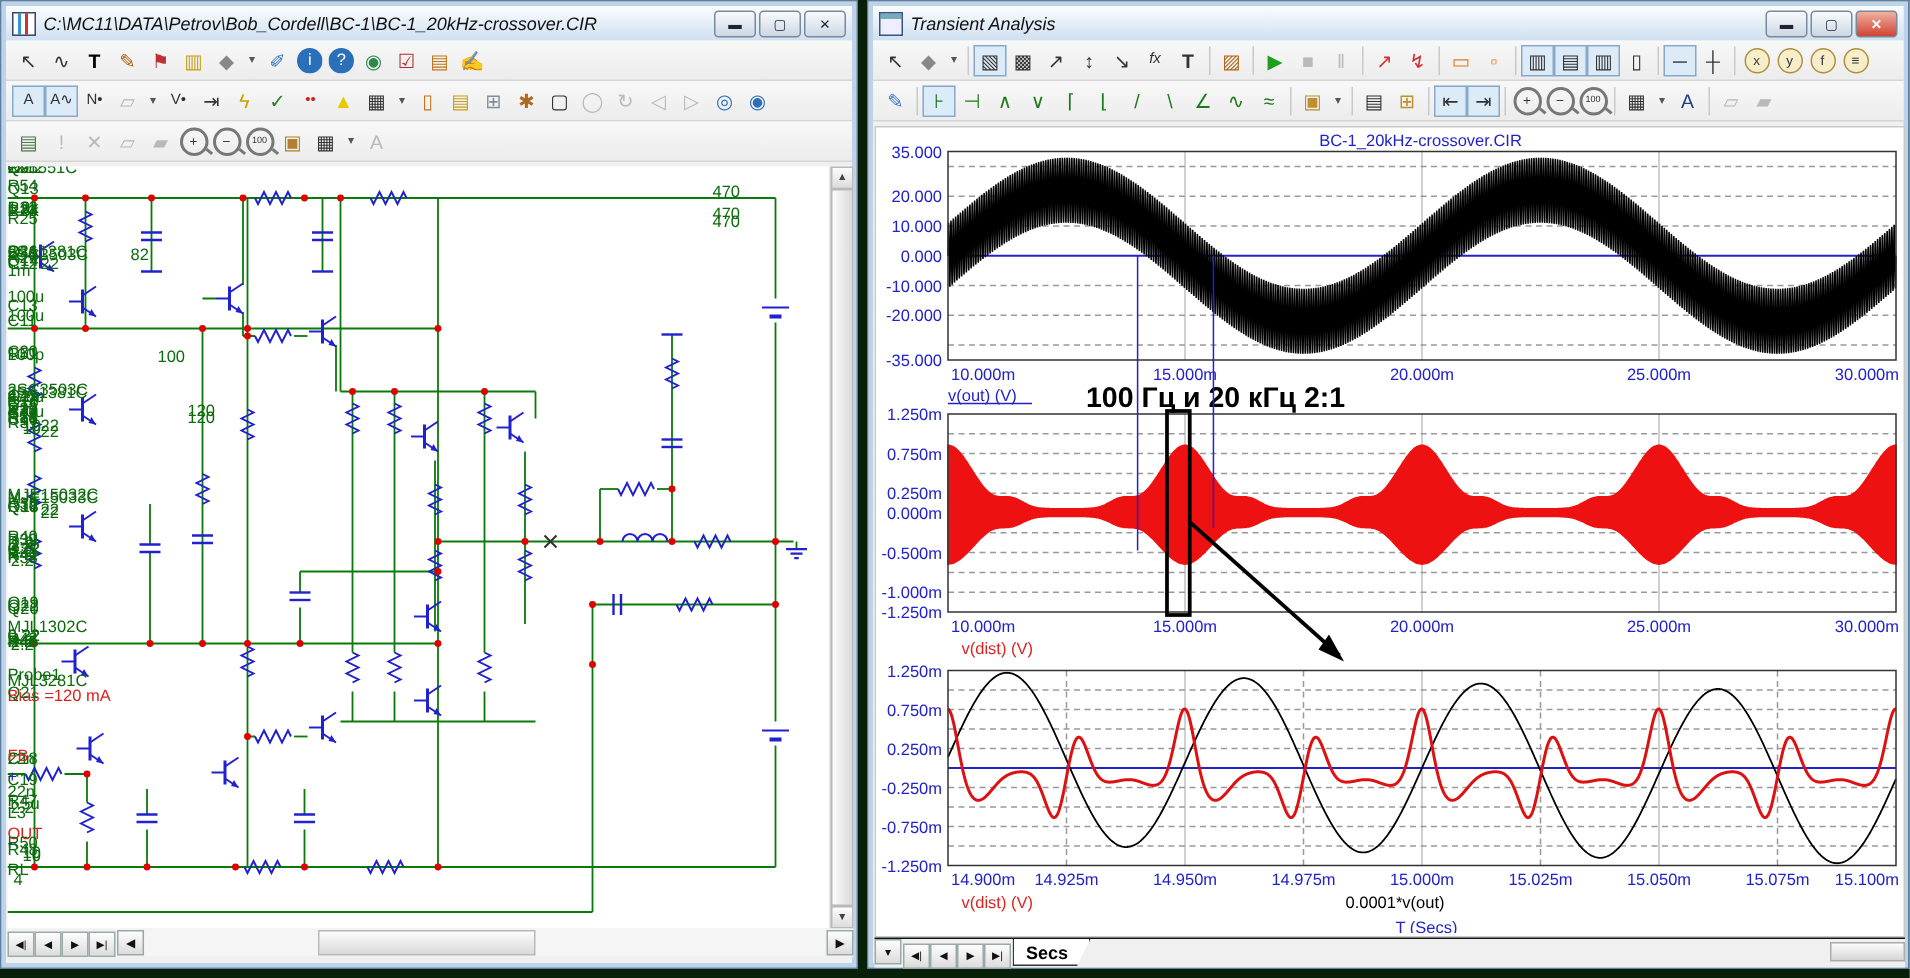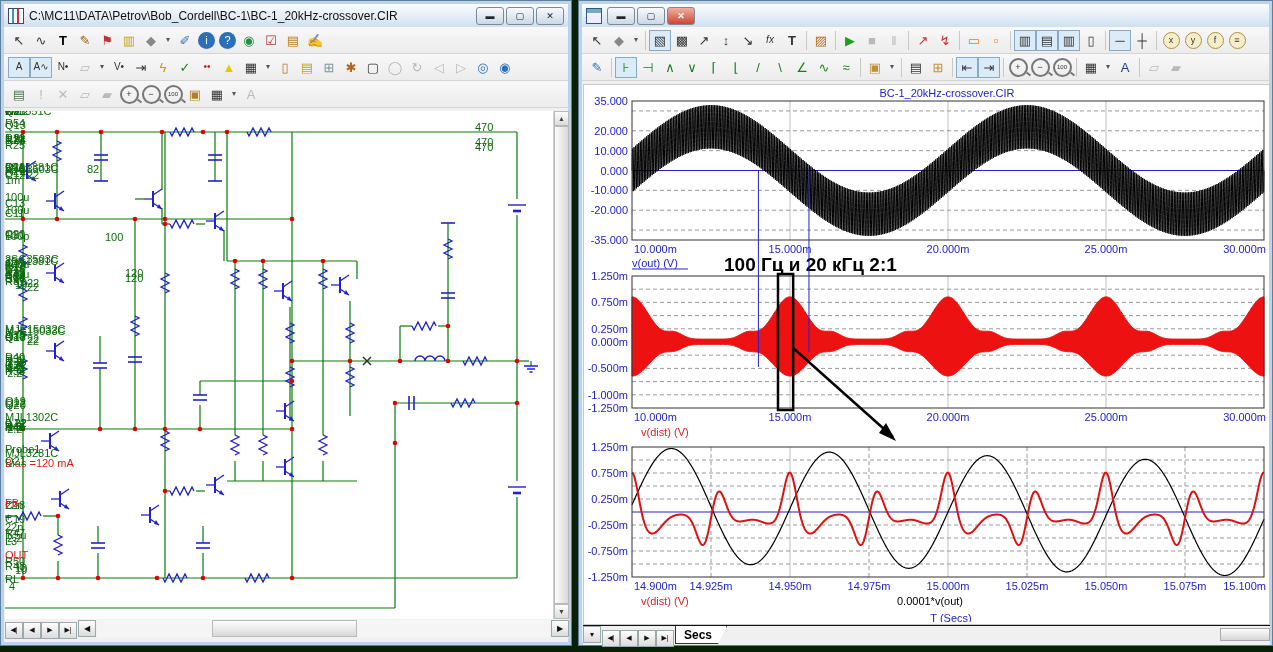--- a/index.html
+++ b/index.html
@@ -7,21 +7,21 @@
   .win{position:absolute;top:0;height:646px;background:#f0f0f0;border:1px solid #5f7f9f;
     box-shadow:inset 0 0 0 3px #bdd3ea;box-sizing:border-box;}
   #win-left{left:0;width:572px;}
   #win-right{left:578px;width:695px;}
   .titlebar{height:23px;margin:3px 3px 0 3px;background:linear-gradient(#fbfdfe,#cfe0f0);
     display:flex;align-items:center;padding:0 4px;gap:5px;font-size:12px;color:#111;}
   .appicon{width:16px;height:16px;flex:0 0 16px;border:1px solid #446;box-sizing:border-box;
     background:
       linear-gradient(90deg,#fff 0 3px,#39c 3px 5px,#fff 5px 8px,#c33 8px 10px,#fff 10px 16px);}
   .appicon.r{background:linear-gradient(180deg,#7ab 0 4px,#eef 4px 16px),#eef;border:1px solid #358;}
-  .tspan{flex:1;white-space:nowrap;overflow:hidden;}
+  .tspan{flex:1;white-space:nowrap;overflow:hidden;font-style:italic;}
   .winbtns{display:flex;gap:2px;}
   .wbtn{width:26px;height:16px;border:1px solid #7a8a9a;border-radius:3px;
     background:linear-gradient(#f8fafc,#ccd8e4);display:flex;align-items:center;justify-content:center;
     font-size:9px;color:#223;}
   .wbtn.close-r{background:linear-gradient(#f0b0a0,#cf4433);color:#fff;font-weight:bold;}
   .toolbar{height:26px;background:linear-gradient(#f8f8f8,#ececec);border-bottom:1px solid #d5d5d5;
     display:flex;align-items:center;padding:0 4px;margin:0 3px;}
   .tbtn{width:22px;height:21px;display:flex;align-items:center;justify-content:center;
     font-size:13px;line-height:1;color:#333;border:1px solid transparent;box-sizing:border-box;flex:0 0 auto;}
   .tbtn.p{border:1px solid #89a9c9;background:#dcebf8;}
@@ -496,20 +496,21 @@
     <div class="htrack">
       <div class="hthumb"></div>
     </div>
     <div class="navbtn">▶</div>
   </div>
 </div>
 
 <div class="win" id="win-right">
   <div class="titlebar">
     <div class="appicon r"></div>
+    <div class="tspan">Transient Analysis</div>
     <div class="winbtns">
       <div class="wbtn">▬</div>
       <div class="wbtn">▢</div>
       <div class="wbtn close-r">✕</div>
     </div>
   </div>
   <div class="toolbar" id="rtb1">
       <div class="tbtn">↖</div>
       <div class="tbtn" style="color: rgb(136, 136, 136);">◆</div>
       <div class="tbtn dd">▾</div>

